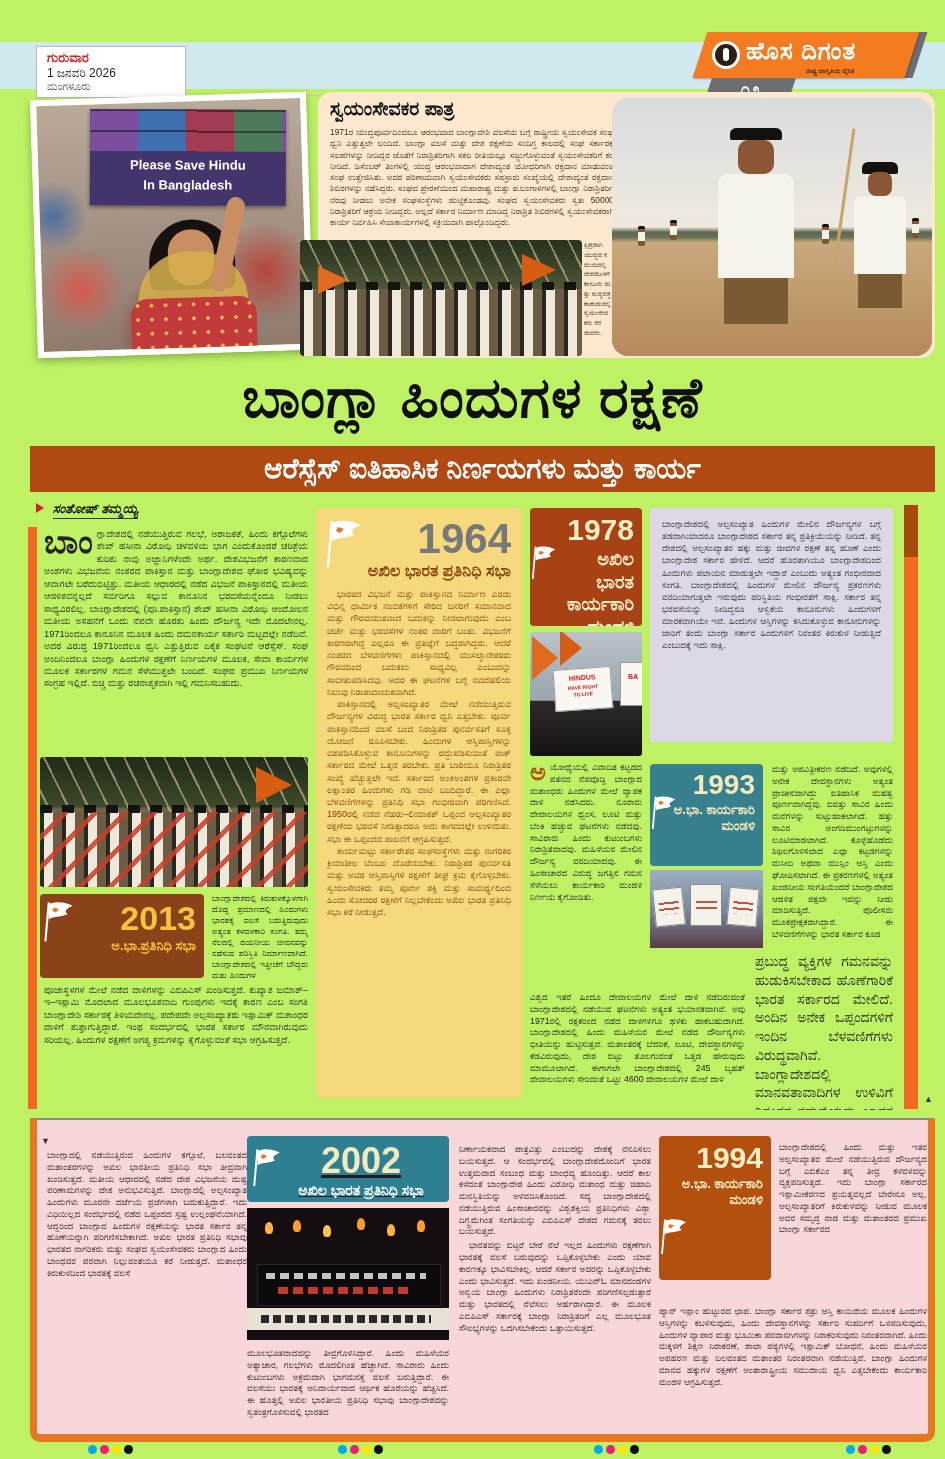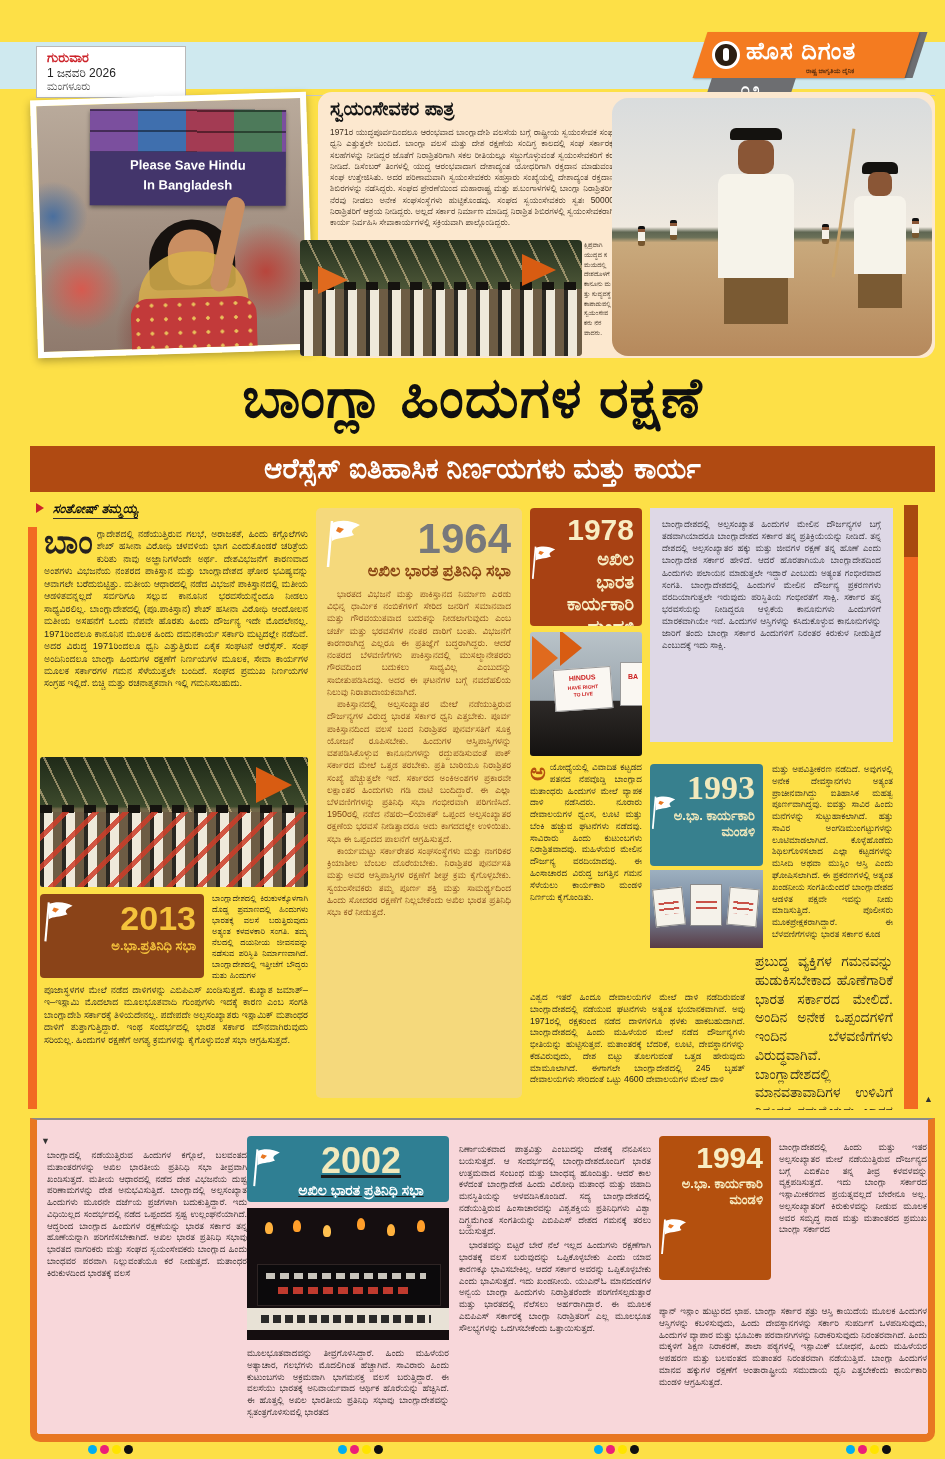--- a/index.html
+++ b/index.html
@@ -1,16 +1,16 @@
 <!DOCTYPE html>
 <html><head>
 <meta charset="utf-8">
 <style>
   html,body{margin:0;padding:0;background:#e9e9e9;}
-  #page{position:relative;width:945px;height:1459px;margin:0 auto;background:#fde047;overflow:hidden;
+  #page{position:relative;width:945px;height:1459px;margin:0 auto;background:#bef264;overflow:hidden;
         font-family:"Liberation Sans","DejaVu Sans",sans-serif;color:#1c1c1c;}
   .abs{position:absolute;}
   .txt{overflow:hidden;text-align:justify;line-height:1.34;color:#262220;}
   .dc{float:left;font-weight:bold;line-height:.85;padding-right:4px;}
 
   
   .top-strip{left:0;top:42px;width:945px;height:47px;background:#cfe9ef;}
   .hairline{left:36px;top:95px;width:899px;height:1px;background:#c6c6c6;}
   .date-box{left:36px;top:46px;width:150px;height:52px;background:#fff;border:1px solid #b9b9b9;padding:3px 10px;box-sizing:border-box;}
   .date-box .day{color:#cc2229;font-weight:bold;font-size:13px;}
@@ -101,21 +101,21 @@
   .b1978 .yr{font-size:30px;color:#f8edc3;}
   .b1978 .lb{font-size:18px;color:#f8edc3;}
   .hindus-photo{left:530px;top:632px;width:112px;height:124px;border-radius:3px;overflow:hidden;
      background:linear-gradient(#b9c3c9 0%,#9aa5ad 55%,#2e2a28 56%,#141210 100%);}
   .sign{position:absolute;background:#faf7f2;border:1px solid #999;color:#c22;font-weight:bold;text-align:center;}
   .col3a{left:530px;top:762px;width:112px;height:224px;font-size:8.8px;}
   .col3a .dc{font-size:24px;color:#b5520f;}
   .col3w{left:530px;top:992px;width:215px;height:116px;font-size:8.8px;}
   .lav{left:650px;top:508px;width:243px;height:234px;background:#ded8e6;padding:10px 12px;box-sizing:border-box;font-size:8.8px;color:#2e2c31;text-align:justify;line-height:1.38;overflow:hidden;}
   .b1993{left:650px;top:764px;width:113px;height:102px;background:#37808e;}
-  .b1993 .yr{font-size:34px;color:#f2e9bc;font-family:Liberation Serif, serif;}
+  .b1993 .yr{font-size:28px;color:#f2e9bc;}
   .b1993 .lb{font-size:13px;color:#f2e9bc;}
   .photo1993{left:650px;top:870px;width:113px;height:78px;overflow:hidden;
      background:linear-gradient(#9db0c0 0%,#74849a 55%,#5a3c45 100%);}
   .plac{position:absolute;background:#f5f2ea;border:1px solid #8a8a8a;}
   .plac:after{content:"";position:absolute;left:15%;top:30%;width:70%;height:40%;
      background:repeating-linear-gradient(0deg,transparent 0 4px,rgba(190,40,30,.8) 4px 6px);}
   .side1993{left:772px;top:764px;width:121px;height:184px;font-size:8.8px;}
   .col4b{left:755px;top:952px;width:138px;height:158px;font-size:14px;}
   .mark{font-size:9px;color:#333;}
 

